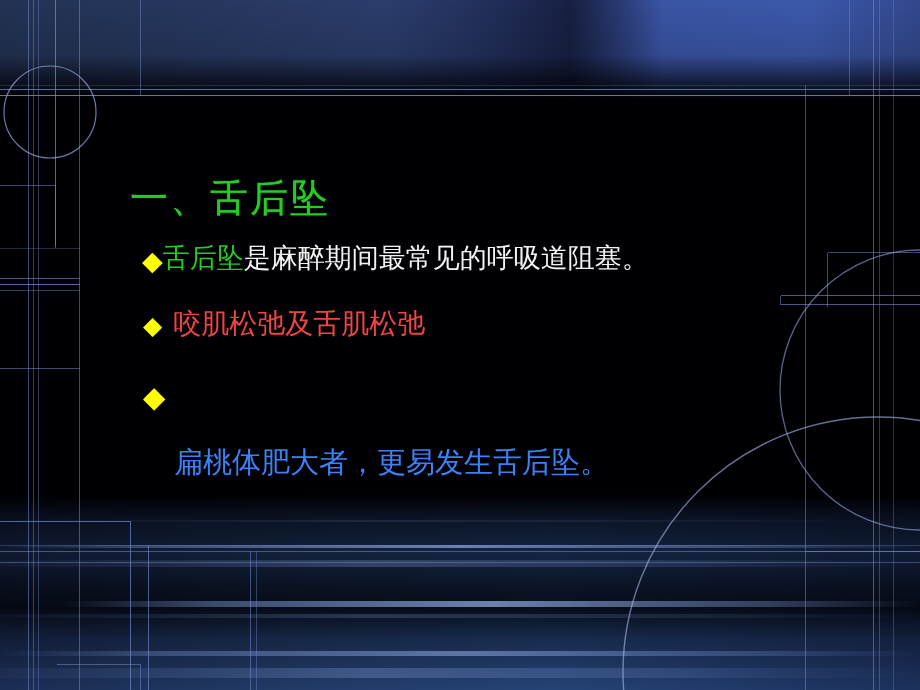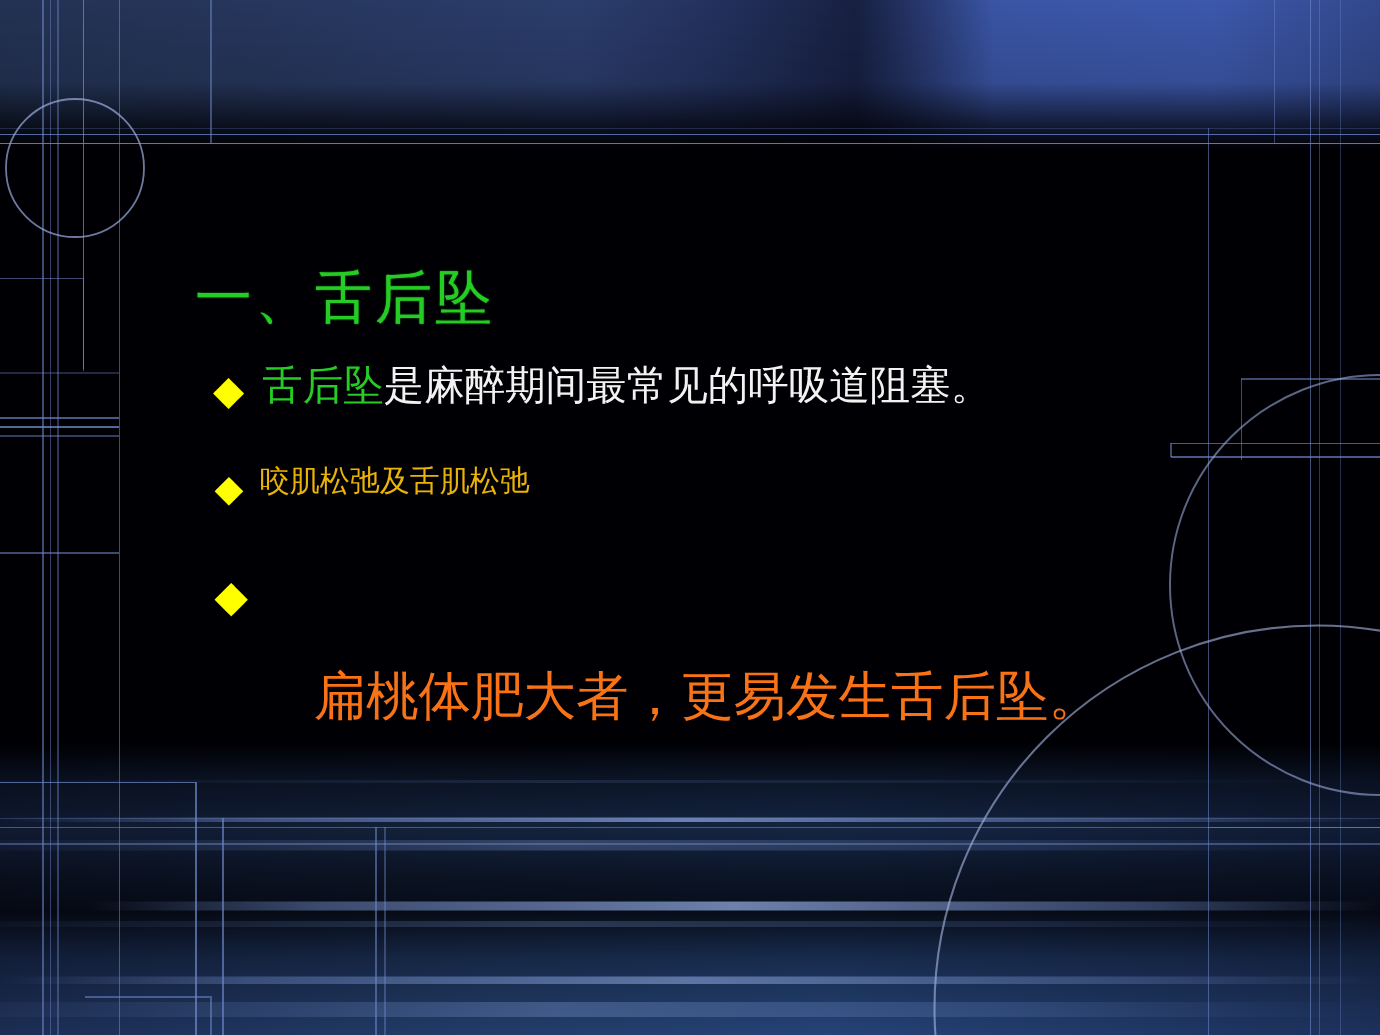--- a/index.html
+++ b/index.html
@@ -57,44 +57,43 @@
     flex: 0 0 auto;
   }
   .bullet-text {
     line-height: 1;
     flex: 0 0 auto;
   }
 
   
   #bullet-1 { left: 142px; top: 244px; }
   #bullet-1 .bullet-mark { font-size: 27px; margin-top: 3px; }
-  #bullet-1 .bullet-text { font-size: 27px; margin-left: 12px; }
+  #bullet-1 .bullet-text { font-size: 27px; }
   .seg-green { color: #24cc24; }
   .seg-white { color: #f2f2f2; }
 
   
   #bullet-2 { left: 143px; top: 310px; }
   #bullet-2 .bullet-mark { font-size: 25px; margin-top: 3px; }
-  #bullet-2 .bullet-text { font-size: 20px; margin-left: 11px; color: #eab308; }
+  #bullet-2 .bullet-text { font-size: 28px; margin-left: 11px; color: #ef4444; }
 
   
   #bullet-3 { left: 143px; top: 381px; }
   #bullet-3 .bullet-mark { font-size: 29px; margin-top: 2px; }
   #bullet-3 .bullet-text { font-size: 29px; margin-left: 2px; color: #f5f5f5; }
 
   
   #cont-line {
     position: absolute;
     left: 174px;
     top: 448px;
-    font-size: 35px;
+    font-size: 29px;
     line-height: 1;
-    color: #f97316;
+    color: #3b82f6;
     white-space: nowrap;
-    margin-left: 35px;
   }
 </style>
 </head>
 <body>
 
 <div id="slide">
 
   <div class="bg-layer">
     <svg id="bg-svg" width="920" height="690" viewBox="0 0 920 690">
       <defs>

